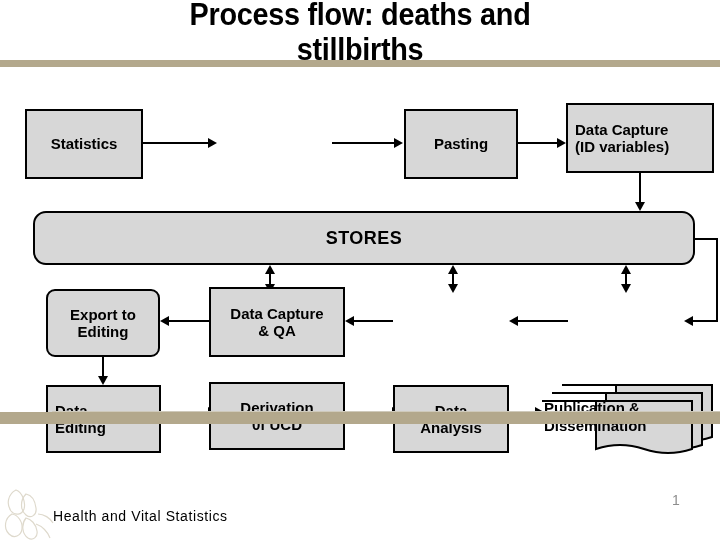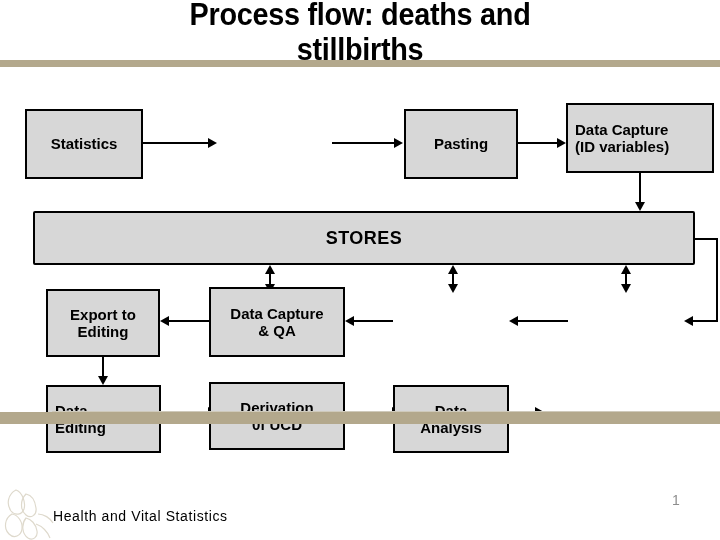--- a/index.html
+++ b/index.html
@@ -31,21 +31,21 @@
     background:#d7d7d7;border:2px solid #000000;
     color:#000;font-weight:bold;font-size:15px;line-height:1.14;
     display:flex;align-items:center;justify-content:center;
     text-align:center;white-space:pre-line;
   }
   .box.leftal{justify-content:flex-start;text-align:left;padding-left:7px;}
 
   
   .stores{
     position:absolute;box-sizing:border-box;
-    background:#d7d7d7;border:2.5px solid #000000;border-radius:2px;
+    background:#d7d7d7;border:2.5px solid #000000;border-radius:13px;
     display:flex;align-items:center;justify-content:center;
     font-weight:bold;font-size:18px;color:#000;letter-spacing:0.5px;
   }
 
   
   .hline{position:absolute;height:2px;background:#000;}
   .vline{position:absolute;width:2px;background:#000;}
   .arrow{position:absolute;width:0;height:0;}
   .arrow.right{border-top:5px solid transparent;border-bottom:5px solid transparent;border-left:9px solid #000;}
   .arrow.left{border-top:5px solid transparent;border-bottom:5px solid transparent;border-right:9px solid #000;}
@@ -122,21 +122,21 @@
   <div class="arrow down" style="left:265px;top:284px;"></div>
 
   <div class="arrow up" style="left:448px;top:265px;"></div>
   <div class="vline" style="left:452px;top:268px;height:18px;"></div>
   <div class="arrow down" style="left:448px;top:284px;"></div>
 
   <div class="arrow up" style="left:621px;top:265px;"></div>
   <div class="vline" style="left:625px;top:268px;height:18px;"></div>
   <div class="arrow down" style="left:621px;top:284px;"></div>
 
-  <div class="box" style="left:46px;top:289px;width:114px;height:68px;">Export to
+  <div class="box" style="left:46px;top:289px;width:114px;height:68px;border-radius:9px;">Export to
 Editing</div>
 
   <div class="hline" style="left:169px;top:320px;width:40px;"></div>
   <div class="arrow left" style="left:160px;top:316px;"></div>
 
   <div class="box" style="left:209px;top:287px;width:136px;height:70px;">Data Capture
 &amp; QA</div>
 
   <div class="hline" style="left:354px;top:320px;width:39px;"></div>
   <div class="arrow left" style="left:345px;top:316px;"></div>
@@ -160,20 +160,29 @@
 
   <div class="hline" style="left:345px;top:411px;width:48px;"></div>
   <div class="arrow right" style="left:392px;top:407px;"></div>
 
   <div class="box" style="left:393px;top:385px;width:116px;height:68px;">Data
 Analysis</div>
 
   <div class="hline" style="left:509px;top:411px;width:28px;"></div>
   <div class="arrow right" style="left:535px;top:407px;"></div>
 
+  <div class="docstack" style="left:538px;top:379px;width:176px;height:78px;">
+    <svg width="176" height="78" viewBox="0 0 176 78">
+      <path d="M24,6 L174,6 L174,58 Q150,66 126,58 Q102,50 78,58 L78,6 Z" fill="#d7d7d7" stroke="#000000" stroke-width="2"></path>
+      <path d="M14,14 L164,14 L164,66 Q140,74 116,66 Q92,58 68,66 L68,14 Z" fill="#d7d7d7" stroke="#000000" stroke-width="2"></path>
+      <path d="M4,22 L154,22 L154,70 Q130,78 106,70 Q82,62 58,70 L58,22 Z" fill="#d7d7d7" stroke="#000000" stroke-width="2"></path>
+    </svg>
+    <div class="doclabel">Publication &amp;
+Dissemination</div>
+  </div>
 
   <svg class="footer-logo" width="52" height="56" viewBox="0 0 52 56">
     <g fill="none" stroke="#ded9cc" stroke-width="1.2">
       <path d="M14,6 C6,10 4,20 9,27 C13,32 20,31 22,25 C24,18 20,8 14,6 Z"></path>
       <path d="M24,10 C18,16 18,26 24,31 C29,35 35,31 34,24 C33,16 29,11 24,10 Z"></path>
       <path d="M10,30 C3,34 1,44 7,50 C12,55 19,52 20,45 C21,38 16,31 10,30 Z"></path>
       <path d="M24,34 C19,40 20,50 26,54 C31,57 36,53 35,47 C34,40 29,35 24,34 Z"></path>
       <path d="M34,40 C40,42 46,48 48,54"></path>
       <path d="M36,30 C42,30 48,34 51,39"></path>
     </g>

